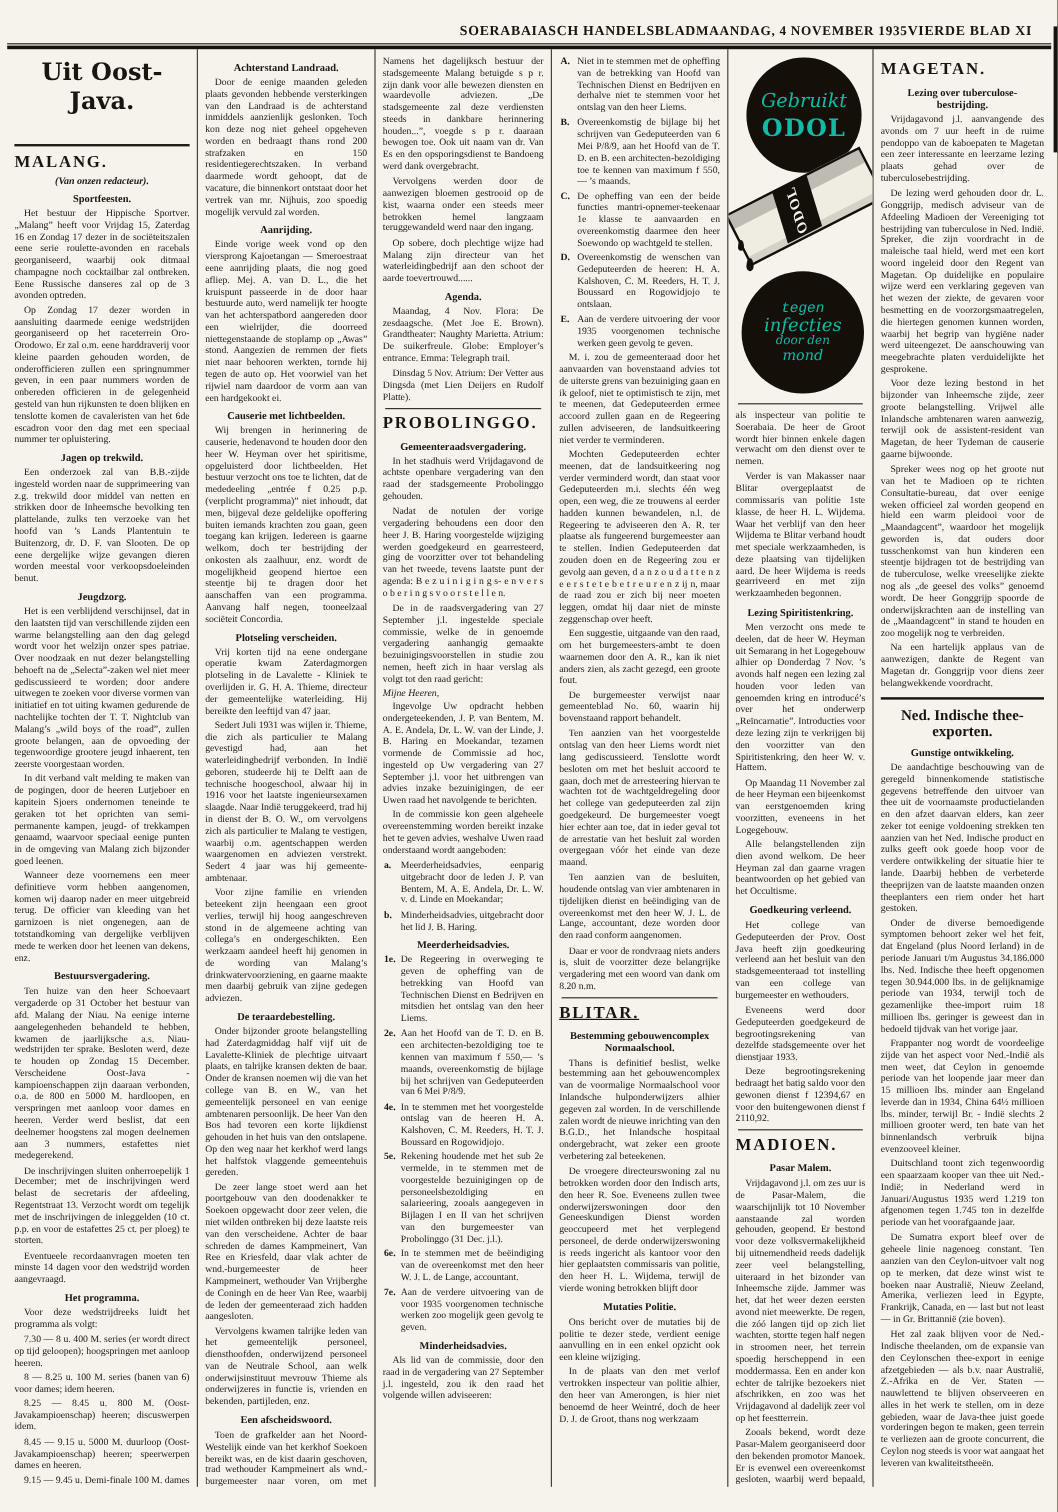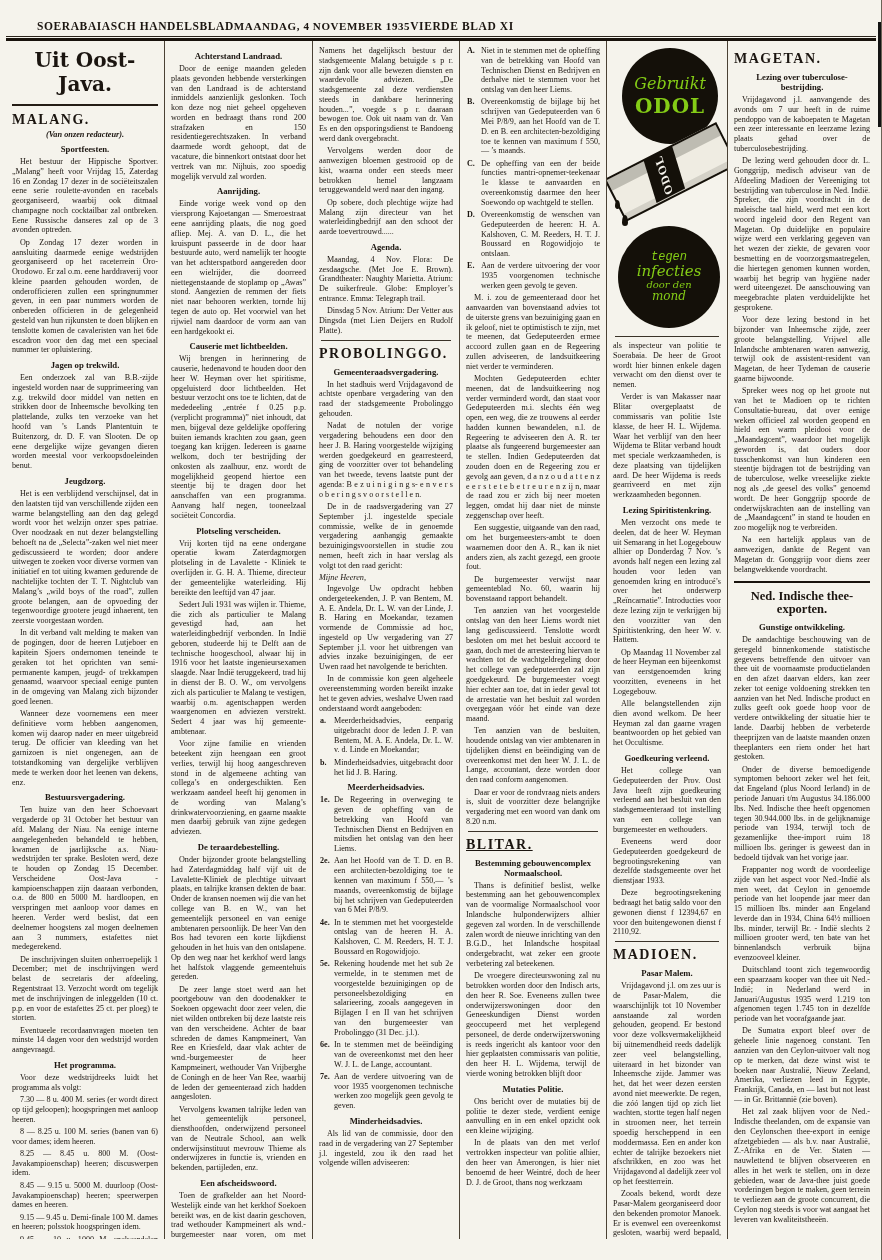--- a/index.html
+++ b/index.html
@@ -1,51 +1,51 @@
 <!DOCTYPE html>
 <html><head>
 <meta charset="utf-8">
 <style>
   html,body{margin:0;padding:0;background:#d8d3c6;}
   .page{width:882px;height:1260px;background:#f5f3ec;position:relative;overflow:hidden;
         font-family:"Liberation Serif",serif;color:#1b1510;margin:0 auto;}
   
-  .masthead{display:flex;justify-content:flex-start;align-items:flex-end;padding:20px 22px 4px 10px;margin-left:27px;}
+  .masthead{display:flex;justify-content:flex-end;align-items:flex-end;padding:20px 22px 4px 10px;margin-left:27px;}
   .masthead .m-left,.masthead .m-right,.masthead .m-center{font-weight:bold;font-size:11.5px;letter-spacing:.6px;white-space:nowrap;}
   .masthead .m-center{font-size:11px;}
   .rules{margin:0 6px;}
   .rule-a{height:1px;background:#2a231b;}
   .rule-b{height:3px;background:#18120c;margin-top:1px;}
   
   .cols{display:flex;height:1198px;margin:0 6px;}
   .col{box-sizing:border-box;padding:5px 6px 0 6px;overflow:hidden;height:100%;flex:0 0 auto;}
   .col + .col{border-left:1px solid #4a4134;}
   .col:nth-child(1){width:158px;}
   .col:nth-child(2){width:148px;}
   .col:nth-child(3){width:147px;}
   .col:nth-child(4){width:147px;}
   .col:nth-child(5){width:121px;}
   .col:nth-child(6){flex:1;}
   
   .b-para{font-size:8.1px;line-height:1.21;text-align:justify;text-indent:8px;margin:0 0 2.5px 0;}
   .b-para.ni{text-indent:0;}
   .b-sect{font-size:8.7px;font-weight:bold;text-align:center;margin:5px 4px 3px 4px;line-height:1.15;}
-  .b-hmajor{font-size:20px;font-weight:bold;text-align:center;margin:2px 0 6px 0;padding-bottom:8px;border-bottom:2px solid #241d15;font-family:"DejaVu Serif",serif;}
+  .b-hmajor{font-size:20px;font-weight:bold;text-align:center;margin:2px 0 6px 0;padding-bottom:24px;border-bottom:2px solid #241d15;font-family:"DejaVu Serif",serif;}
   .b-htown{font-size:14px;font-weight:bold;text-align:left;letter-spacing:1.5px;margin:5px 0 2px 0;}
   .b-htown.u{text-decoration:underline;}
   .b-hart{font-size:12.5px;font-weight:bold;text-align:center;margin:7px 0 2px 0;line-height:1.1;}
   .b-byline{font-size:8.3px;font-style:italic;font-weight:bold;text-align:center;margin:2px 0 4px 0;}
   .b-salut{font-size:8.2px;font-style:italic;margin:2px 0 2px 0;}
   .b-item{font-size:8.1px;line-height:1.21;text-align:justify;margin:0 0 2.5px 0;padding-left:15px;position:relative;}
   .b-item .marker{position:absolute;left:1px;top:0;font-weight:bold;}
   .b-rule{border-top:1px solid #3a3228;margin:4px 2px;}
   .b-rule2{border-top:2.5px solid #18120c;margin:6px 0 3px 0;}
   
   #odol-ad{position:relative;width:113px;height:284px;margin:2px auto 3px auto;}
-  .ad-circle{position:absolute;border-radius:50%;background:#141009;color:#84cc16;
+  .ad-circle{position:absolute;border-radius:50%;background:#141009;color:#14b8a6;
              display:flex;flex-direction:column;align-items:center;justify-content:center;text-align:center;}
   .ad-top{width:96px;height:96px;left:9px;top:0;}
   .ad-top .l1{font-style:italic;font-size:16px;font-family:"DejaVu Serif",serif;margin-bottom:1px;}
   .ad-top .l2{font-weight:bold;font-size:20px;letter-spacing:1px;font-family:"DejaVu Serif",serif;}
   .ad-bottom{width:102px;height:102px;left:5px;top:178px;font-style:italic;font-family:"DejaVu Serif",serif;}
   .ad-bottom .la{font-size:12px;line-height:1.05;font-family:Liberation Mono, monospace;}
   .ad-bottom .lb{font-size:15px;line-height:1.05;}
   .ad-bottom .lc{font-size:10px;line-height:1.1;}
   .ad-bottom .ld{font-size:12px;line-height:1.05;}
   .ad-pack{position:absolute;left:-5px;top:100px;width:122px;height:44px;background:#efece2;

